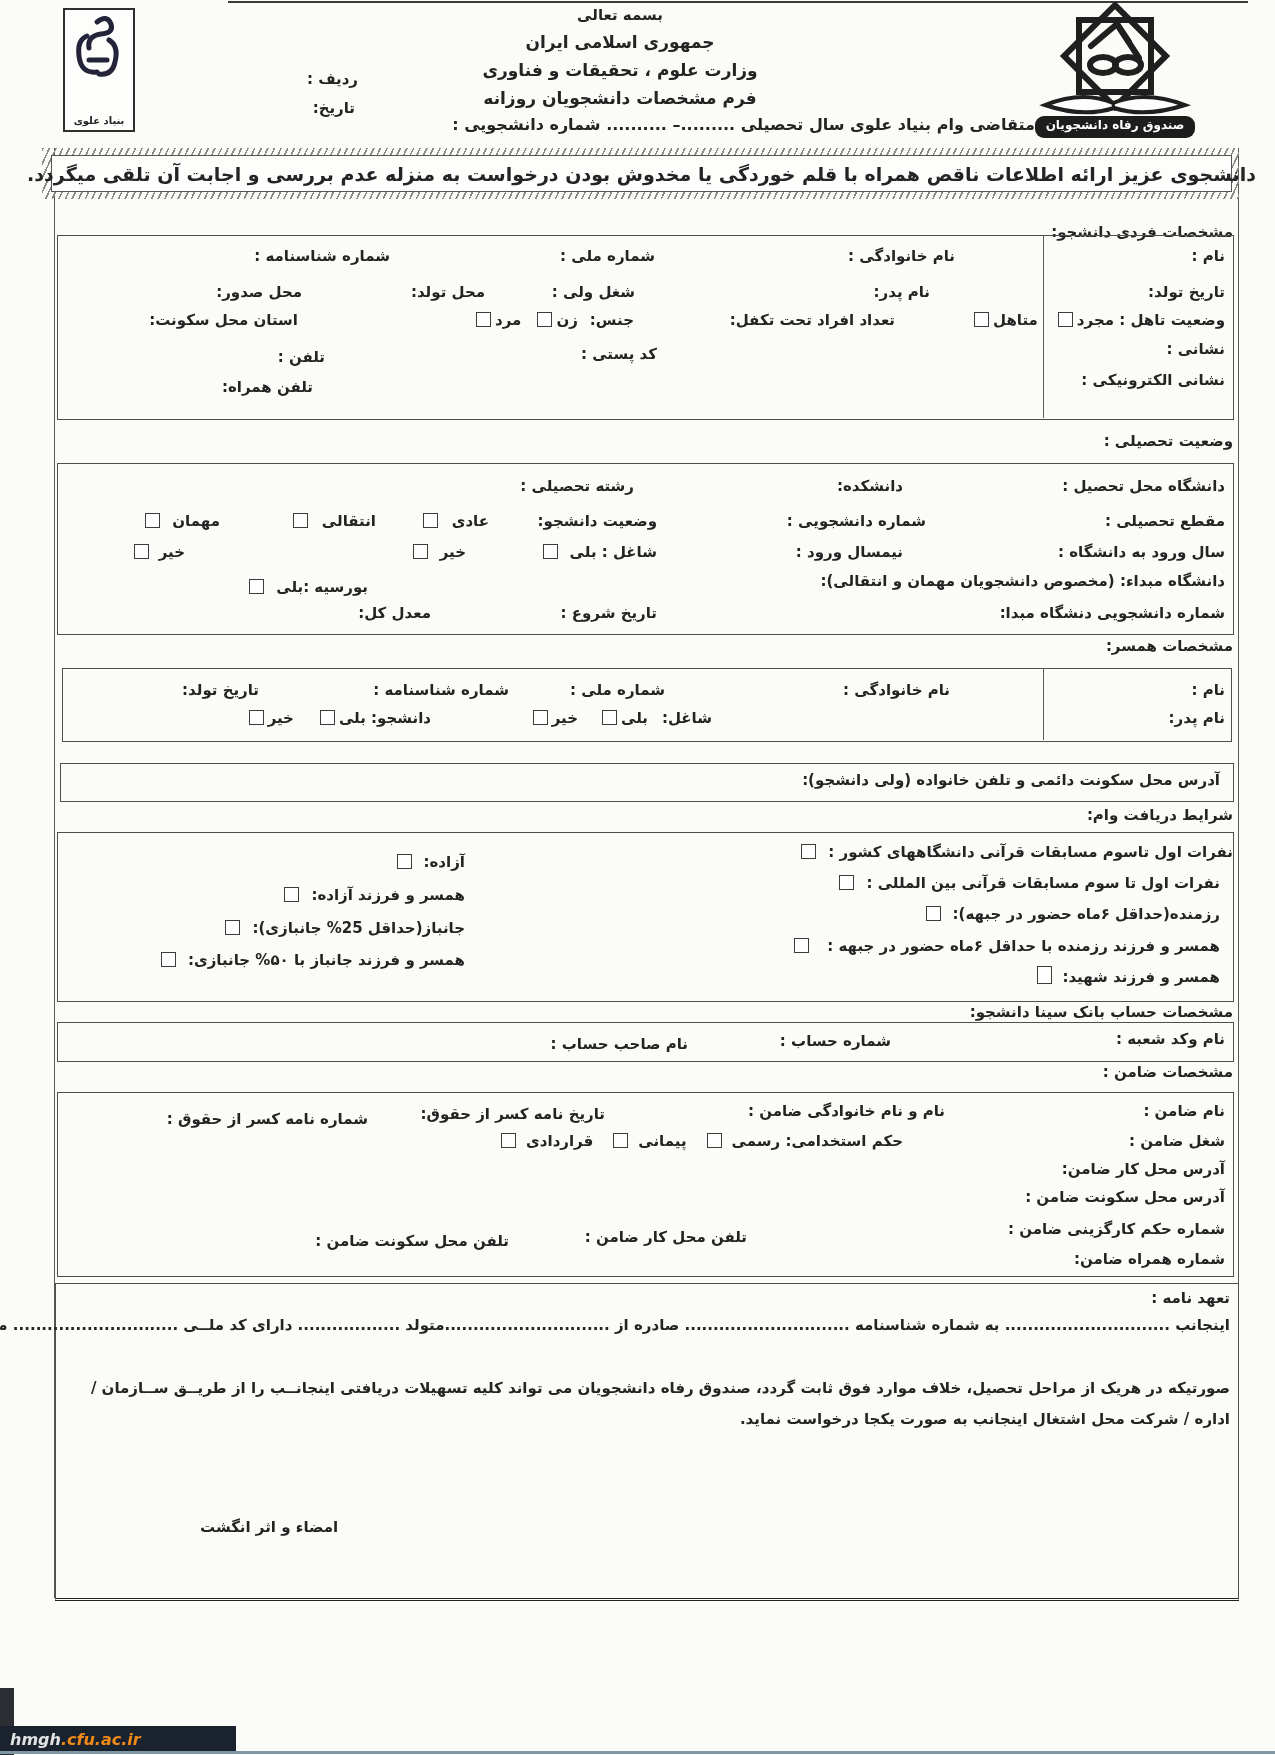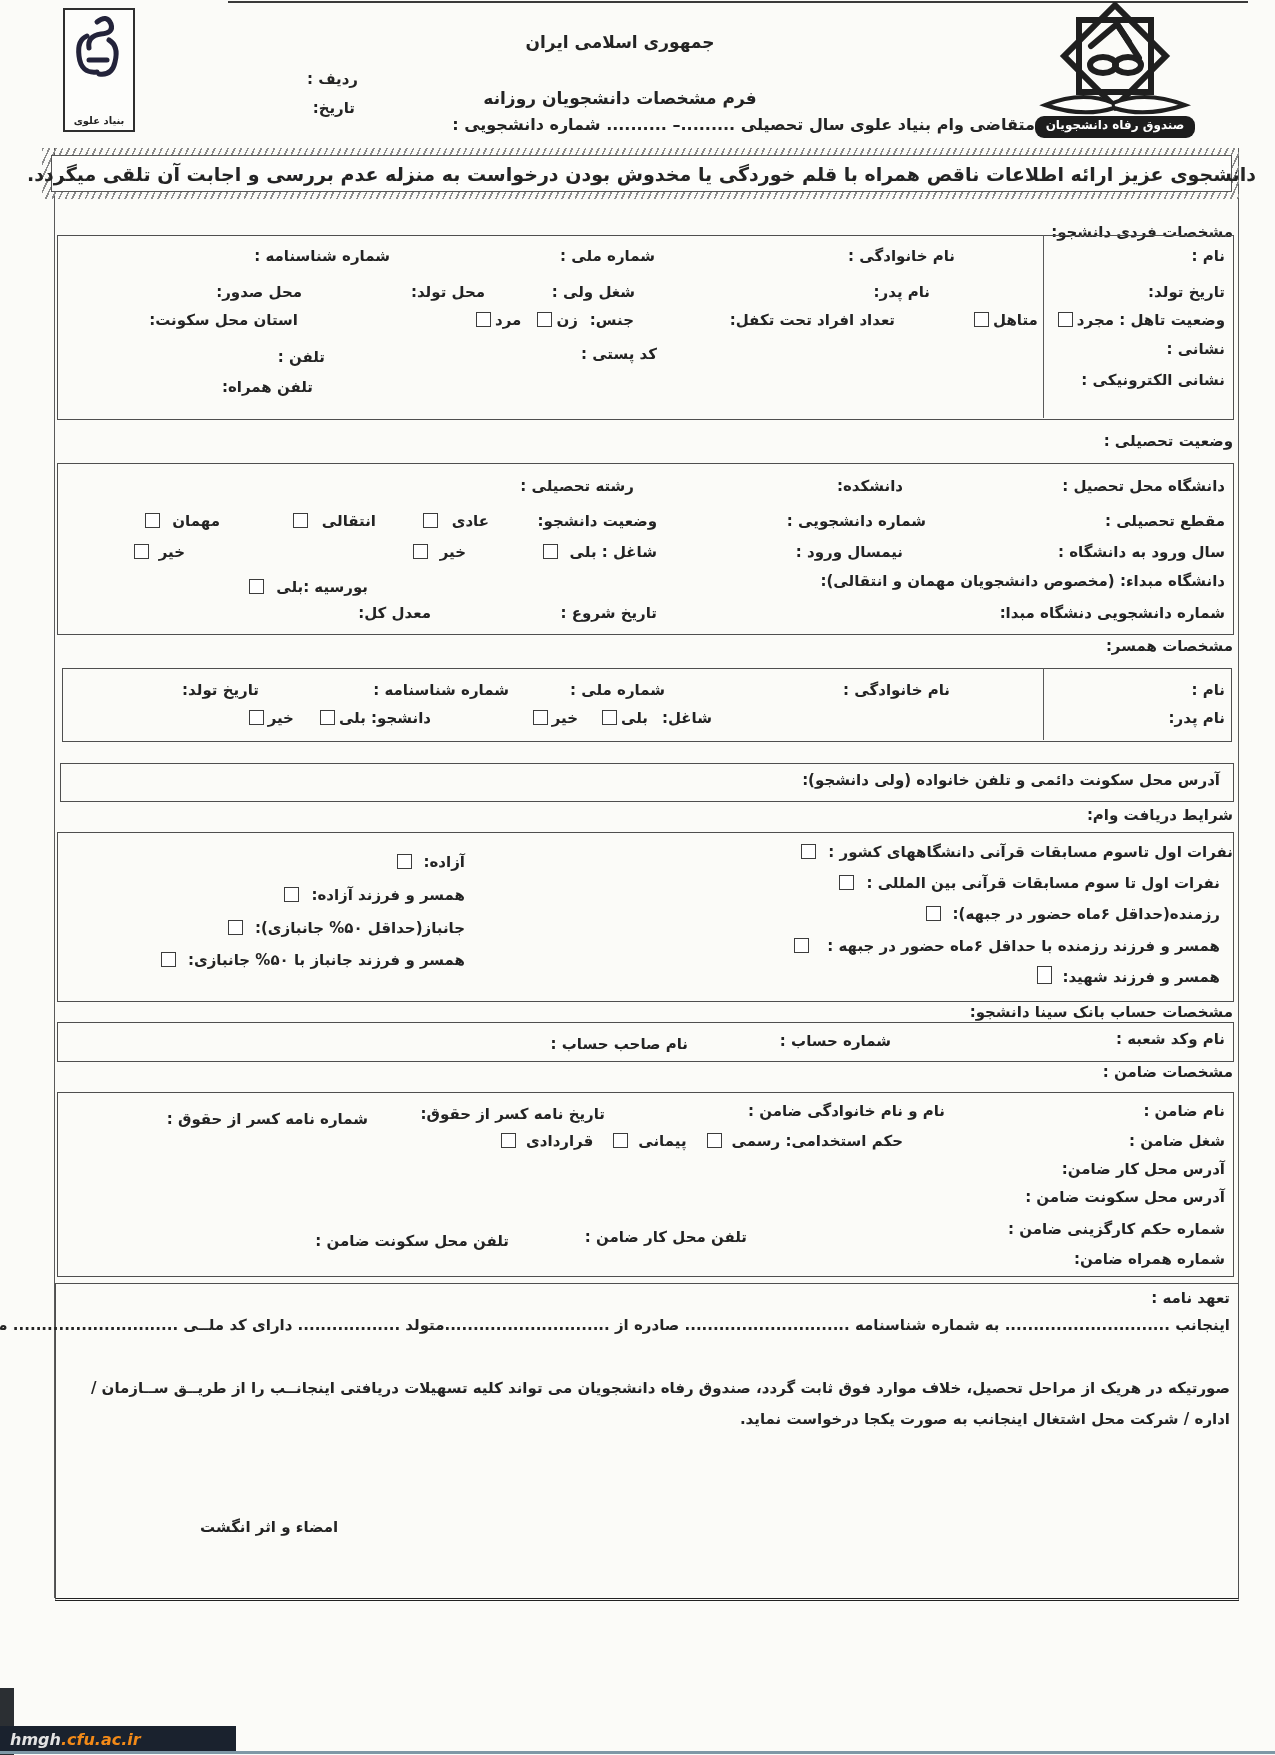--- a/index.html
+++ b/index.html
@@ -56,21 +56,23 @@
         <ellipse cx="70" cy="63" rx="13" ry="8"></ellipse>
         <ellipse cx="95" cy="63" rx="13" ry="8"></ellipse>
       </g>
       <path d="M12 103 Q50 88 80 101 Q112 88 152 103 Q112 116 81 106 Q50 116 12 103 Z" fill="#fdfdfb" stroke="#1f1f1f" stroke-width="4"></path>
       <path d="M80 101 L81 108" stroke="#1f1f1f" stroke-width="3"></path>
       <rect x="2" y="114" width="160" height="22" rx="9" fill="#1d1d1d"></rect>
     </svg>
     <div style="position:absolute;left:0;width:164px;top:116px;text-align:center;direction:rtl;color:#fff;font-size:12px;font-weight:700;">صندوق رفاه دانشجویان</div>
   </div>
 
+  <div class="c" style="top:6px;font-size:15px;">بسمه تعالی</div>
   <div class="c" style="top:32px;font-size:17px;">جمهوری اسلامی ایران</div>
+  <div class="c" style="top:60px;font-size:17px;">وزارت علوم ، تحقیقات و فناوری</div>
   <div class="c" style="top:88px;font-size:17px;">فرم مشخصات دانشجویان روزانه</div>
   <div class="t" style="top:115px;right:240px;font-size:16px;">متقاضی وام بنیاد علوی سال تحصیلی .........– .......... شماره دانشجویی :</div>
   <div class="t" style="top:70px;right:917px;">ردیف :</div>
   <div class="t" style="top:99px;right:920px;">تاریخ:</div>
 
   <div class="band">
     <div class="band-inner">
       <span class="t" style="position:static;font-size:19px;">دانشجوی عزیز ارائه اطلاعات ناقص همراه با قلم خوردگی یا مخدوش بودن درخواست به منزله عدم بررسی و اجابت آن تلقی میگردد.</span>
     </div>
   </div>
@@ -158,21 +160,21 @@
   <div class="box" style="left:57px;top:832px;width:1175px;height:168px;"></div>
 
   <div class="t" style="top:843px;right:42px;"><span>نفرات اول تاسوم مسابقات قرآنی دانشگاههای کشور :</span><span class="sp" style="width:8px"></span><span class="cb"></span></div>
   <div class="t" style="top:874px;right:55px;"><span>نفرات اول تا سوم مسابقات قرآنی بین المللی :</span><span class="sp" style="width:8px"></span><span class="cb"></span></div>
   <div class="t" style="top:905px;right:55px;"><span>رزمنده(حداقل ۶ماه حضور در جبهه):</span><span class="sp" style="width:8px"></span><span class="cb"></span></div>
   <div class="t" style="top:937px;right:55px;"><span>همسر و فرزند رزمنده با حداقل ۶ماه حضور در جبهه  :</span><span class="sp" style="width:14px"></span><span class="cb"></span></div>
   <div class="t" style="top:966px;right:55px;"><span>همسر و فرزند شهید:</span><span class="sp" style="width:6px"></span><span class="cb" style="height:16px;"></span></div>
 
   <div class="t" style="top:853px;right:810px;"><span>آزاده:</span><span class="sp" style="width:8px"></span><span class="cb"></span></div>
   <div class="t" style="top:886px;right:810px;"><span>همسر و فرزند آزاده:</span><span class="sp" style="width:8px"></span><span class="cb"></span></div>
-  <div class="t" style="top:919px;right:810px;"><span>جانباز(حداقل ۵۰% جانبازی):</span><span class="sp" style="width:8px"></span><span class="cb"></span></div>
+  <div class="t" style="top:919px;right:810px;"><span>جانباز(حداقل 25% جانبازی):</span><span class="sp" style="width:8px"></span><span class="cb"></span></div>
   <div class="t" style="top:951px;right:810px;"><span>همسر و فرزند جانباز با ۵۰% جانبازی:</span><span class="sp" style="width:8px"></span><span class="cb"></span></div>
 
   <div class="t" style="top:1003px;right:42px;">مشخصات حساب بانک سینا دانشجو:</div>
   <div class="box" style="left:57px;top:1022px;width:1175px;height:38px;"></div>
   <div class="t" style="top:1030px;right:50px;">نام وکد شعبه :</div>
   <div class="t" style="top:1032px;right:384px;">شماره حساب :</div>
   <div class="t" style="top:1035px;right:587px;">نام صاحب حساب :</div>
 
   <div class="t" style="top:1063px;right:42px;">مشخصات ضامن :</div>
   <div class="box" style="left:57px;top:1092px;width:1175px;height:183px;"></div>

